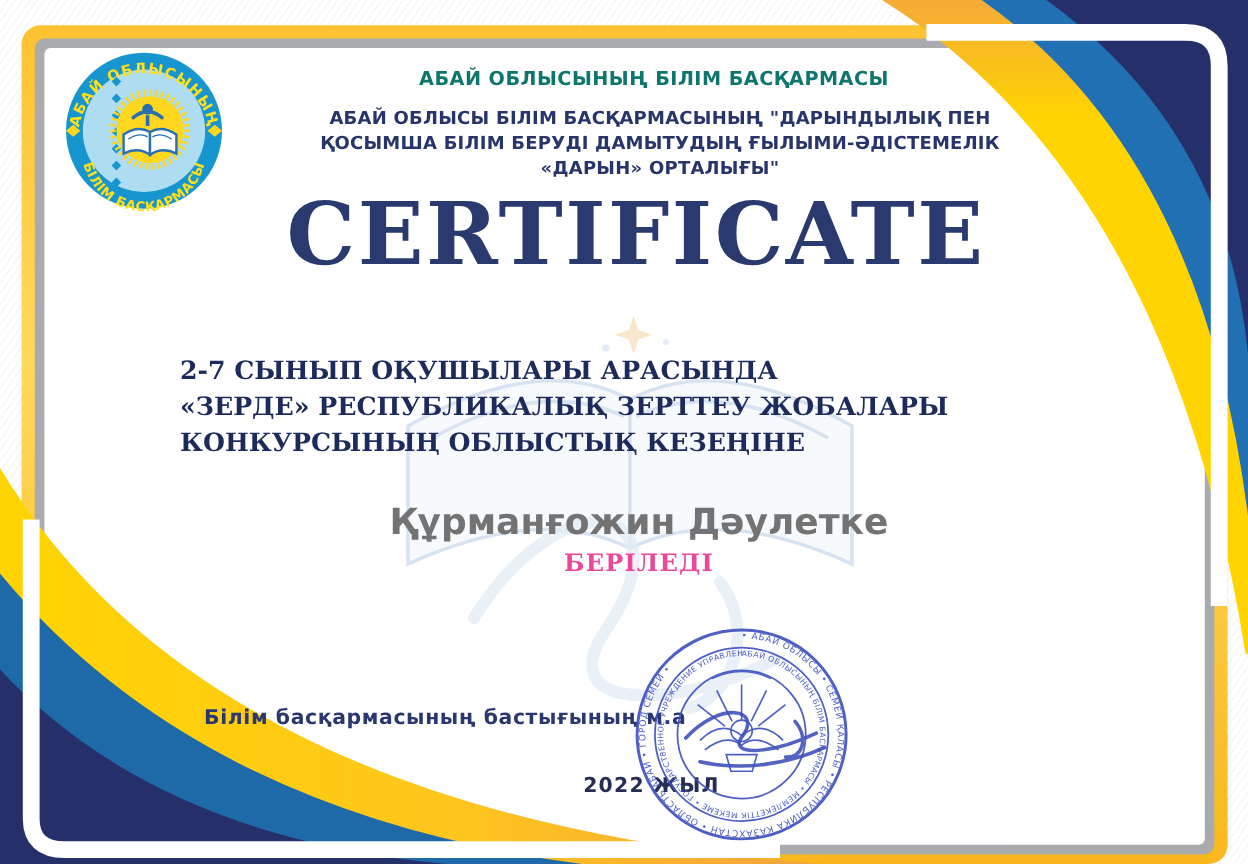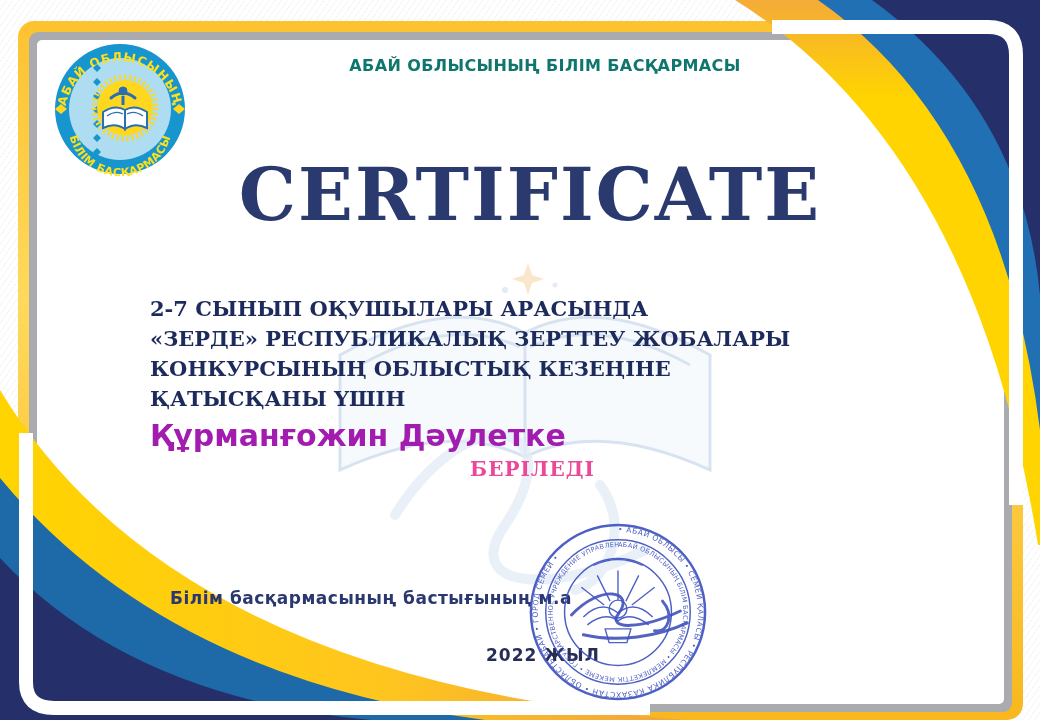--- a/index.html
+++ b/index.html
@@ -20,22 +20,22 @@
   .content{position:absolute;inset:0;z-index:7;}
   .logo{position:absolute;left:53px;top:42px;width:134px;height:134px;}
   .hdr1{position:absolute;left:240px;top:56px;width:610px;text-align:center;
     font-weight:bold;font-size:16px;letter-spacing:0.4px;color:#0f766e;}
   .hdr2{position:absolute;left:225px;top:88px;width:650px;text-align:center;
     font-weight:bold;font-size:15px;line-height:21px;letter-spacing:0.2px;color:#27356b;}
   .big-title{position:absolute;left:140px;top:152px;width:780px;text-align:center;
     font-family:"DejaVu Serif",serif;font-weight:bold;font-size:72px;letter-spacing:2px;color:#2a3a6e;}
   .body-lines{position:absolute;left:150px;top:294px;width:765px;text-align:left;
     font-family:"DejaVu Serif",serif;font-weight:bold;font-size:21px;line-height:30px;color:#1d2a5c;}
-  .recipient{position:absolute;left:150px;top:418px;width:765px;text-align:left;
-    font-weight:bold;font-size:30px;color:#a21caf;}
+  .recipient{position:absolute;left:150px;top:418px;width:765px;text-align:center;
+    font-weight:bold;font-size:30px;color:#737373;}
   .awarded{position:absolute;left:150px;top:457px;width:765px;text-align:center;
     font-family:"DejaVu Serif",serif;font-weight:bold;font-size:20px;letter-spacing:1px;color:#ec4899;}
   .sig-title{position:absolute;left:170px;top:588px;font-weight:bold;font-size:17px;
     letter-spacing:0.5px;color:#2b3870;}
   .sig-name{position:absolute;left:765px;top:585px;font-weight:bold;font-size:17px;
     letter-spacing:0.5px;color:#2b3870;}
   .year{position:absolute;left:486px;top:645px;font-weight:bold;font-size:17px;
     letter-spacing:1px;color:#272e56;}
   .seal{position:absolute;left:524px;top:518px;width:188px;height:188px;z-index:8;opacity:0.92;}
 </style>
@@ -133,28 +133,28 @@
       </g>
 
       <g stroke="#2a6fb0" fill="#2a6fb0">
         <circle cx="70" cy="49" r="4"></circle>
         <path d="M 58,56 Q 70,46 82,56" fill="none" stroke-width="3" stroke-linecap="round"></path>
         <path d="M 70,54 L 70,63" stroke-width="3"></path>
       </g>
     </svg>
 
     <div class="hdr1">АБАЙ ОБЛЫСЫНЫҢ БІЛІМ БАСҚАРМАСЫ</div>
+    <div class="hdr2">АБАЙ ОБЛЫСЫ БІЛІМ БАСҚАРМАСЫНЫҢ "ДАРЫНДЫЛЫҚ ПЕН ҚОСЫМША БІЛІМ БЕРУДІ ДАМЫТУДЫҢ ҒЫЛЫМИ-ӘДІСТЕМЕЛІК «ДАРЫН» ОРТАЛЫҒЫ"</div>
 
     <div class="big-title">CERTIFICATE</div>
 
     <div class="body-lines">
       <div>2-7 СЫНЫП ОҚУШЫЛАРЫ АРАСЫНДА</div>
       <div>«ЗЕРДЕ» РЕСПУБЛИКАЛЫҚ ЗЕРТТЕУ ЖОБАЛАРЫ</div>
       <div>КОНКУРСЫНЫҢ ОБЛЫСТЫҚ КЕЗЕҢІНЕ</div>
-      <div>ҚАТЫСҚАНЫ ҮШІН</div>
     </div>
 
     <div class="recipient">Құрманғожин Дәулетке</div>
     <div class="awarded">БЕРІЛЕДІ</div>
 
     <div class="sig-title">Білім басқармасының бастығының м.а</div>
     <div class="year">2022 ЖЫЛ</div>
   </div>
 
   <svg class="seal" viewBox="0 0 190 190">

